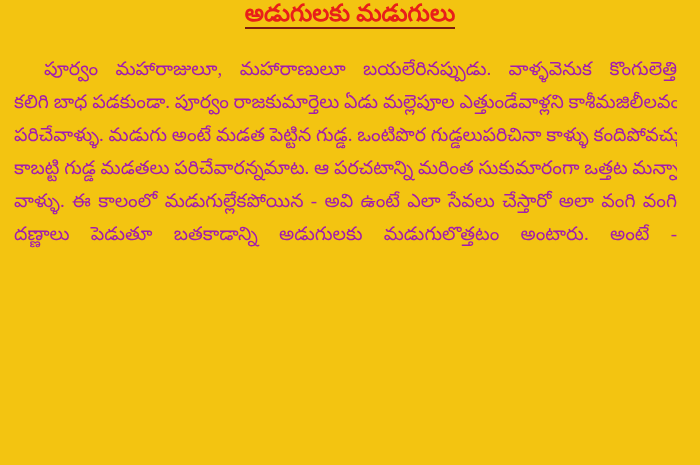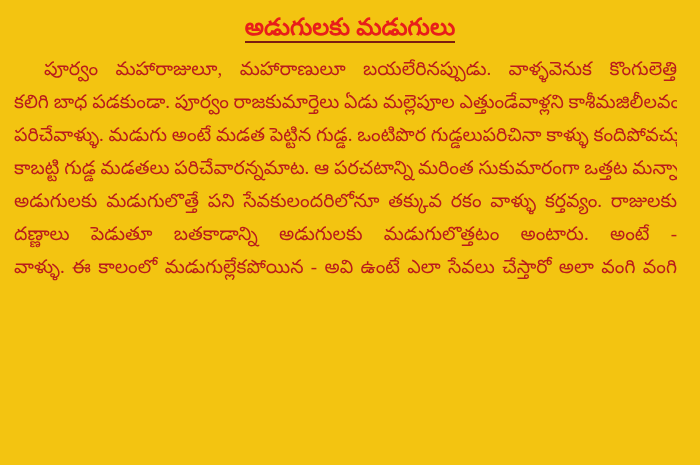--- a/index.html
+++ b/index.html
@@ -10,37 +10,37 @@
     position: relative;
     width: 700px;
     height: 465px;
     background: #F3C411;
     overflow: hidden;
     font-family: "Liberation Serif", "DejaVu Serif", serif;
   }
   .title-wrap {
     width: 100%;
     text-align: center;
-    padding-top: 14px;
+    padding-top: 0;
   }
   .title-text {
     display: inline-block;
     color: #E81E1A;
     font-size: 24px;
     font-weight: bold;
     line-height: 26px;
     border-bottom: 2px solid #7B1D10;
     padding-bottom: 1px;
   }
   .body {
     position: absolute;
     left: 14px;
     right: 23px;
     top: 52px;
-    color: #b91c1c;
+    color: #a21caf;
     font-size: 19px;
   }
   .line {
     height: 33px;
     line-height: 33px;
     text-align: justify;
     text-align-last: justify;
     -moz-text-align-last: justify;
     white-space: nowrap;
     overflow: hidden;
@@ -54,17 +54,16 @@
 
 <div class="page">
   <div class="title-wrap">
     <span class="title-text">అడుగులకు మడుగులు</span>
   </div>
   <div class="body" id="body-lines">
       <div class="line first">పూర్వం మహారాజులూ, మహారాణులూ బయలేరినప్పుడు. వాళ్ళవెనుక కొంగులెత్తి</div>
       <div class="line">కలిగి బాధ పడకుండా. పూర్వం రాజకుమార్తెలు ఏడు మల్లెపూల ఎత్తుండేవాళ్లని కాశీమజిలీలవంటి</div>
       <div class="line">పరిచేవాళ్ళు. మడుగు అంటే మడత పెట్టిన గుడ్డ. ఒంటిపొర గుడ్డలుపరిచినా కాళ్ళు కందిపోవచ్చు.</div>
       <div class="line">కాబట్టి గుడ్డ మడతలు పరిచేవారన్నమాట. ఆ పరచటాన్ని మరింత సుకుమారంగా ఒత్తట మన్నారు.</div>
-      <div class="line">అడుగులకు మడుగులొత్తే పని సేవకులందరిలోనూ తక్కువ రకం వాళ్ళు  కర్తవ్యం. రాజులకు</div>
+      <div class="line">వాళ్ళు. ఈ కాలంలో మడుగుల్లేకపోయిన - అవి ఉంటే ఎలా సేవలు చేస్తారో అలా వంగి వంగి</div>
       <div class="line">దణ్ణాలు పెడుతూ బతకాడాన్ని అడుగులకు మడుగులొత్తటం అంటారు. అంటే -</div>
-      <div class="line">వాళ్ళు. ఈ కాలంలో మడుగుల్లేకపోయిన - అవి ఉంటే ఎలా సేవలు చేస్తారో అలా వంగి వంగి</div>
     </div>
 </div>
 
 </body></html>

